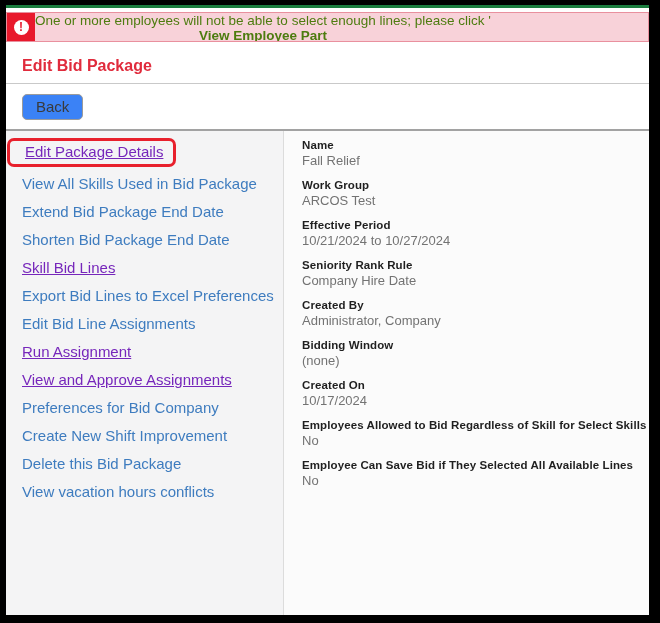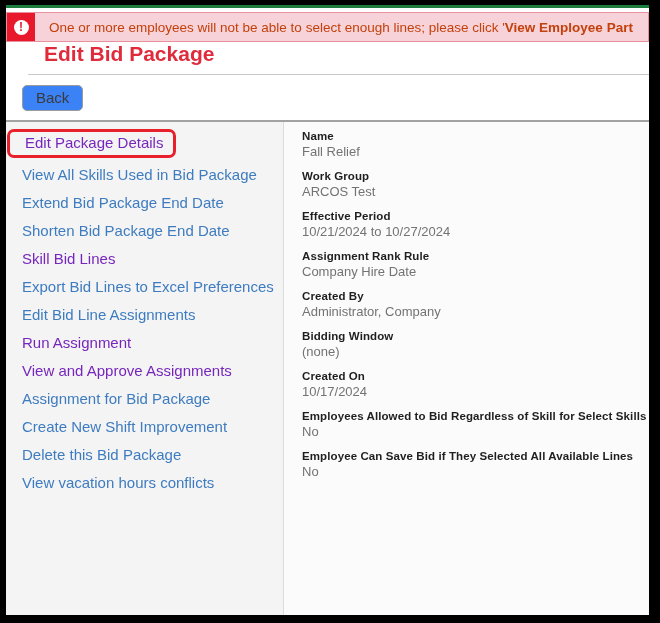--- a/index.html
+++ b/index.html
@@ -34,33 +34,32 @@
     display: flex; align-items: center; justify-content: center;
   }
   .alert-iconbox .dot {
     width: 15px; height: 15px; border-radius: 50%;
     background: #fff; color: #e8192c;
     font-weight: bold; font-size: 12px; line-height: 15px;
     text-align: center;
   }
   .alert-text {
     display: flex; align-items: center;
-    padding-left: 14px;
-    font-size: 13.5px; color: #c2410c;
-    white-space: nowrap; overflow: hidden;
+    padding-left: 0;
+    font-size: 13.5px; color: #4d7c0f;
+    white-space: nowrap; overflow: hidden; flex-direction: column;
   }
   .alert-text .bold { font-weight: bold; }
 
   
   .page-title {
     color: #e02b3c;
-    font-size: 21px;
-    padding: 0 0 8px 16px;
+    font-size: 16px;
+    padding: 15px 0 8px 16px;
     border-bottom: 1px solid #c9c9c9;
-    margin-left: 22px;
   }
   .toolbar {
     padding: 10px 0 9px 16px;
     border-bottom: 2px solid #a2a2a2;
   }
   .back-btn {
     font-family: "Liberation Sans", sans-serif;
     font-size: 15px; color: #3a3a3a;
     background: #3b82f6;
     border: 1px solid #9b9b9b;
@@ -75,21 +74,21 @@
     width: 278px; flex: 0 0 auto;
     background: #f4f4f5;
     border-right: 1px solid #dcdcdc;
     padding-top: 7px;
   }
   .nav-item { display: block; padding: 6px 0 6px 16px; line-height: 16px; }
   .nav-item a {
     font-size: 15px; color: #3e7cbf; text-decoration: none;
     cursor: pointer;
   }
-  .nav-item a.visited { color: #7626bb; }
+  .nav-item a.visited { color: #7626bb; text-decoration: underline; }
   .nav-item.highlighted {
     display: inline-block;
     border: 3px solid #e8202c;
     border-radius: 7px;
     margin-left: 1px;
     padding: 3px 10px 4px 15px;
     margin-bottom: 3px;
   }
 
   .details { flex: 1 1 auto; background: #fbfbfb; padding: 8px 0 0 18px; }
@@ -145,21 +144,21 @@
       <div class="nav-item">
         <a>Edit Bid Line Assignments</a>
       </div>
       <div class="nav-item">
         <a class="visited">Run Assignment</a>
       </div>
       <div class="nav-item">
         <a class="visited">View and Approve Assignments</a>
       </div>
       <div class="nav-item">
-        <a>Assignment for Bid Package</a>
+        <a>Preferences for Bid Company</a>
       </div>
       <div class="nav-item">
         <a>Create New Shift Improvement</a>
       </div>
       <div class="nav-item">
         <a>Delete this Bid Package</a>
       </div>
       <div class="nav-item">
         <a>View vacation hours conflicts</a>
       </div>
@@ -172,21 +171,21 @@
       </div>
       <div class="field">
         <div class="label">Work Group</div>
         <div class="value">ARCOS Test</div>
       </div>
       <div class="field">
         <div class="label">Effective Period</div>
         <div class="value">10/21/2024 to 10/27/2024</div>
       </div>
       <div class="field">
-        <div class="label">Assignment Rank Rule</div>
+        <div class="label">Seniority Rank Rule</div>
         <div class="value">Company Hire Date</div>
       </div>
       <div class="field">
         <div class="label">Created By</div>
         <div class="value">Administrator, Company</div>
       </div>
       <div class="field">
         <div class="label">Bidding Window</div>
         <div class="value">(none)</div>
       </div>

